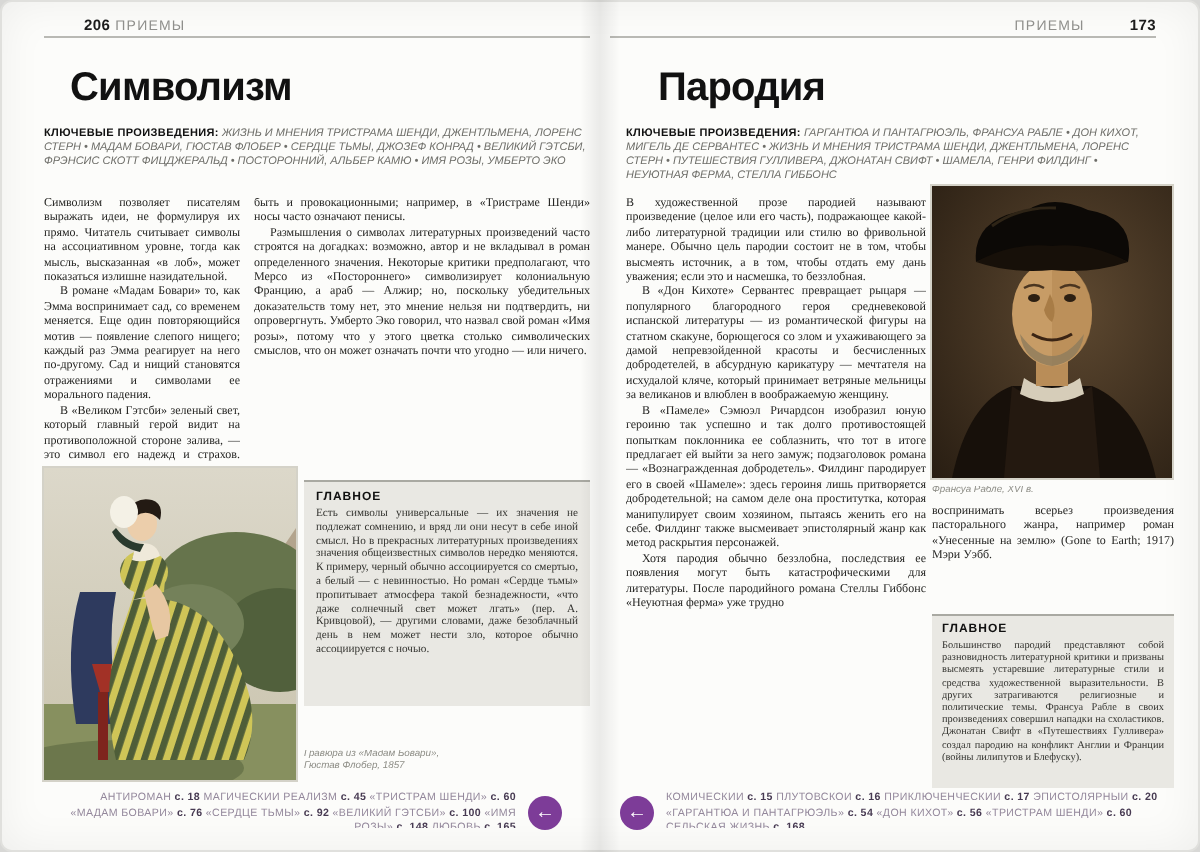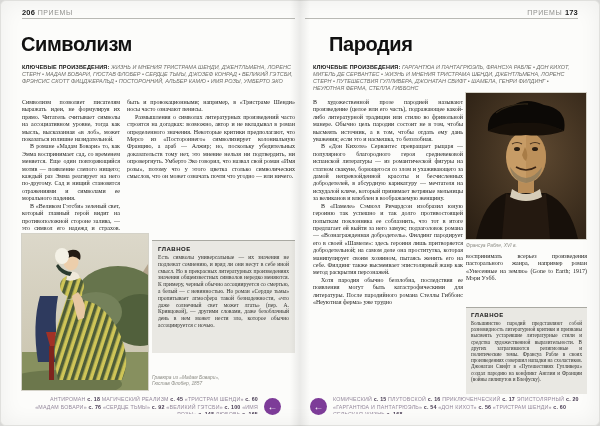--- a/index.html
+++ b/index.html
@@ -6,21 +6,21 @@
   .stage{position:relative;width:600px;height:426px;overflow:hidden;
          font-family:"Liberation Sans",sans-serif;}
   .spread{position:absolute;inset:0;background:#fcfcfa;border-radius:6px;
           border:1px solid #e0e0dd;box-sizing:border-box;
           box-shadow:inset 0 0 22px rgba(0,0,0,0.06);}
   .seam{position:absolute;left:290px;top:0;width:20px;height:426px;
         background:linear-gradient(to right,rgba(0,0,0,0) 0%,rgba(0,0,0,0.07) 50%,rgba(0,0,0,0) 100%);}
   .abs{position:absolute;overflow:hidden;}
   
   .hdr{font-size:7px;letter-spacing:0.6px;color:#8f8f8c;}
-  .hdr b{color:#1c1c1c;font-size:7.5px;letter-spacing:0.2px;}
+  .hdr b{color:#1c1c1c;font-size:7.5px;letter-spacing:0.2px;margin-left:20px;}
   .rule{height:1px;background:#b9b9b4;}
   
   .title{font-size:20px;font-weight:bold;color:#111;letter-spacing:-0.4px;}
   
   .kw{font-size:5.5px;line-height:7px;color:#6d6d68;font-style:italic;text-align:left;}
   .kw b{font-style:normal;color:#111;letter-spacing:0.2px;}
   
   .col{font-family:"Liberation Serif",serif;font-size:6px;line-height:7.4px;
        color:#262624;text-align:justify;}
   .col p{margin:0;}
@@ -49,21 +49,21 @@
 <div class="stage">
   <div class="spread"></div>
 
   <div>
     <div class="abs hdr" style="left:22px;top:8px;width:273px;">
       <b>206</b>
       <span>ПРИЕМЫ</span>
     </div>
     <div class="abs rule" style="left:22px;top:18px;width:273px;"></div>
 
-    <div class="abs title" style="left:21px;top:33px;width:273px;">Символизм</div>
+    <div class="abs title" style="left:35px;top:33px;width:273px;">Символизм</div>
 
     <div class="abs kw" style="left:22px;top:64px;width:272px;height:32px;">
       <b>КЛЮЧЕВЫЕ ПРОИЗВЕДЕНИЯ:</b><span> ЖИЗНЬ И МНЕНИЯ ТРИСТРАМА ШЕНДИ, ДЖЕНТЛЬМЕНА, ЛОРЕНС СТЕРН • МАДАМ БОВАРИ, ГЮСТАВ ФЛОБЕР • СЕРДЦЕ ТЬМЫ, ДЖОЗЕФ КОНРАД • ВЕЛИКИЙ ГЭТСБИ, ФРЭНСИС СКОТТ ФИЦДЖЕРАЛЬД • ПОСТОРОННИЙ, АЛЬБЕР КАМЮ • ИМЯ РОЗЫ, УМБЕРТО ЭКО</span>
     </div>
 
     <div class="abs col" style="left:22px;top:99px;width:98px;height:133px;">
         <p>Символизм позволяет писателям выражать идеи, не формулируя их прямо. Читатель считывает символы на ассоциативном уровне, тогда как мысль, высказанная «в лоб», может показаться излишне назидательной.</p>
         <p>В романе «Мадам Бовари» то, как Эмма воспринимает сад, со временем меняется. Еще один повторяющийся мотив — появление слепого нищего; каждый раз Эмма реагирует на него по-другому. Сад и нищий становятся отражениями и символами ее морального падения.</p>
         <p>В «Великом Гэтсби» зеленый свет, который главный герой видит на противоположной стороне залива, — это символ его надежд и страхов. Символы могут</p>
       </div>

